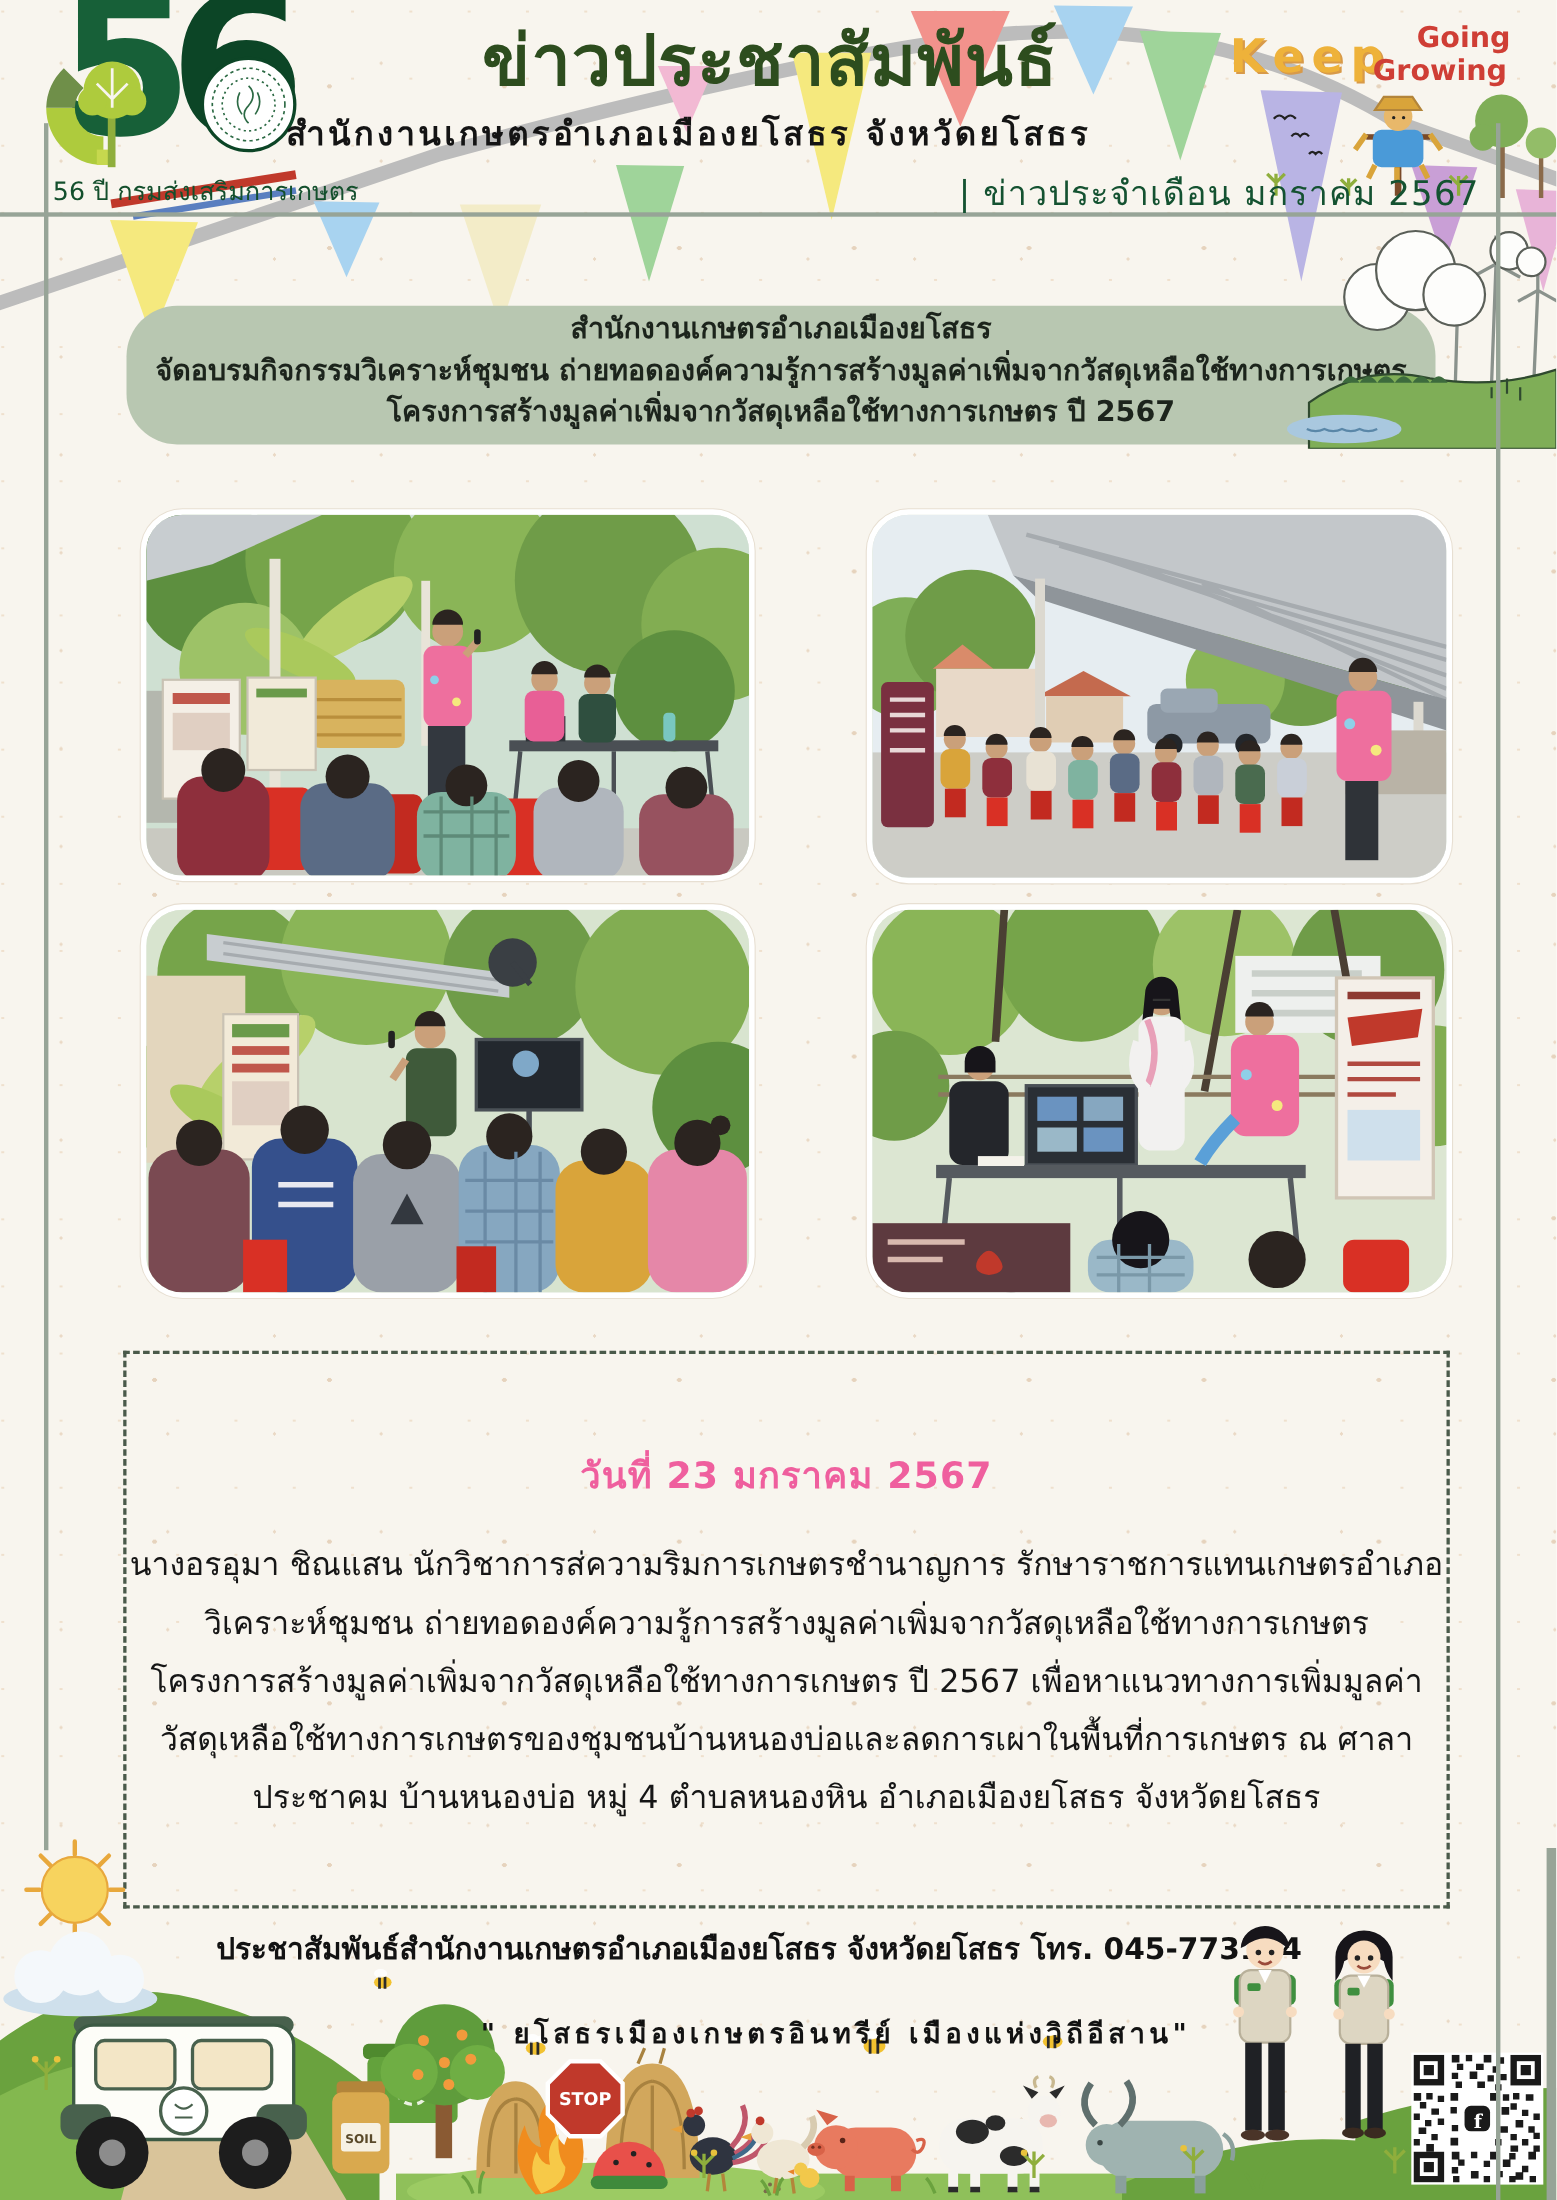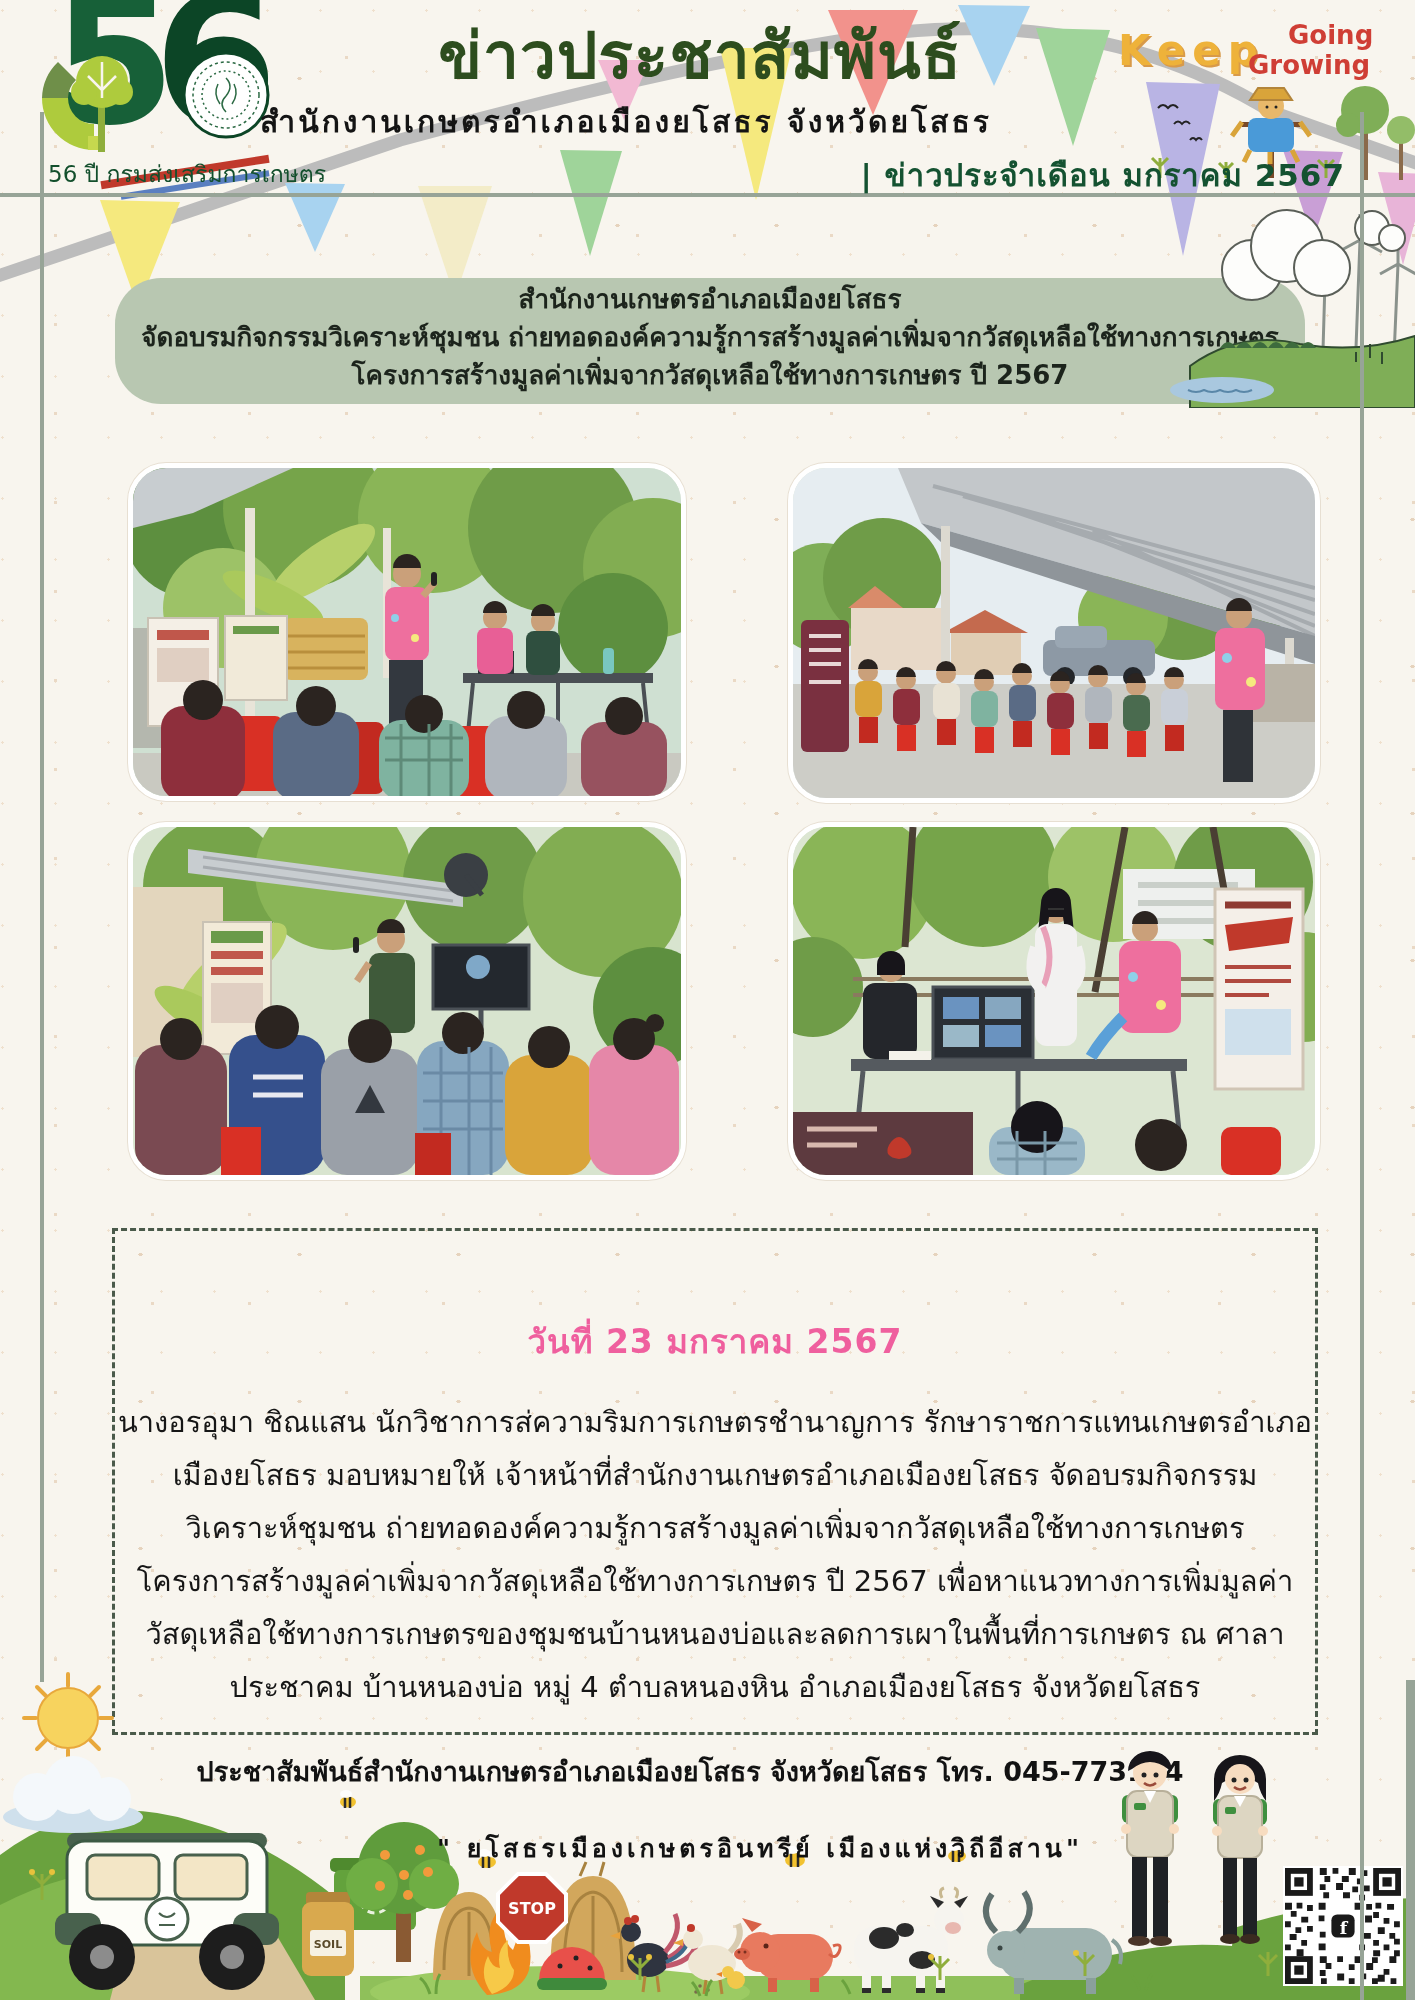--- a/index.html
+++ b/index.html
@@ -18,21 +18,21 @@
   .rule{background:#97a497; position:absolute; z-index:30;}
   .hdr-title{position:absolute; left:260px; top:16px; width:880px; text-align:center;
     font-size:64px; font-weight:800; color:#2d4d1e; letter-spacing:1px; z-index:6; line-height:1.25;}
   .hdr-sub{position:absolute; left:260px; top:98px; width:880px; text-align:left;
     font-size:30px; font-weight:600; color:#141414; letter-spacing:3px; z-index:6;}
   .slogan-keep{position:absolute; left:1118px; top:26px; font-size:42px; font-weight:800;
     color:#eeb23a; letter-spacing:7px; text-shadow:2px 2px 0 #d89a49; z-index:6;}
   .slogan-going{position:absolute; left:1288px; top:20px; font-size:26px; font-weight:800; color:#cf3e35; z-index:6;}
   .slogan-growing{position:absolute; left:1248px; top:50px; font-size:26px; font-weight:800; color:#cf3e35; z-index:6;}
   .anniv{position:absolute; left:48px; top:156px; font-size:23px; font-weight:400; color:#134f2c; z-index:31;}
-  .issue{position:absolute; right:70px; top:150px; font-size:31px; font-weight:700; color:#145231; z-index:31; letter-spacing:1px;}
+  .issue{position:absolute; right:70px; top:150px; font-size:31px; font-weight:400; color:#145231; z-index:31; letter-spacing:1px;}
   .logo-num{position:absolute; left:52px; top:-28px; z-index:5; font-weight:800; font-size:178px; line-height:1;}
   .logo-num .d5{color:#176038;}
   .logo-num .d6{color:#0c4526; margin-left:-22px;}
   .headline-box{position:absolute; left:115px; top:278px; width:1190px; height:126px;
     background:#b8c7b1; border-radius:46px; z-index:4; text-align:center; padding-top:2px; box-sizing:border-box;}
   .headline-box div{font-size:26px; font-weight:700; color:#1c241c; line-height:38px; white-space:nowrap;}
   .photo{position:absolute; border:5px solid #ffffff; border-radius:38px; overflow:hidden;
     box-shadow:0 0 0 1px #e7dfd2; z-index:5; background:#dfe7da;}
   .photo svg{display:block;}
   .article-box{position:absolute; left:112px; top:1228px; width:1206px; height:507px;
@@ -441,21 +441,20 @@
       <path d="M14 302 h70 M14 318 h50" stroke="#d8b8ae" stroke-width="5"></path>
       <path d="M96 318 q10 -16 20 0 q8 12 -10 14 q-16 -2 -10 -14" fill="#c0392b"></path>
       <rect x="428" y="300" width="60" height="48" rx="10" fill="#d93025"></rect>
     </svg>
   </figure>
 
   <div class="article-box">
     <div class="article-date">วันที่ 23 มกราคม 2567</div>
     <div class="article-body">
       <div>นางอรอุมา ชิณแสน นักวิชาการส่ความริมการเกษตรชำนาญการ รักษาราชการแทนเกษตรอำเภอ</div>
-      <div>เมืองยโสธร มอบหมายให้ เจ้าหน้าที่สำนักงานเกษตรอำเภอเมืองยโสธร จัดอบรมกิจกรรม</div>
       <div>วิเคราะห์ชุมชน ถ่ายทอดองค์ความรู้การสร้างมูลค่าเพิ่มจากวัสดุเหลือใช้ทางการเกษตร</div>
       <div>โครงการสร้างมูลค่าเพิ่มจากวัสดุเหลือใช้ทางการเกษตร ปี 2567 เพื่อหาแนวทางการเพิ่มมูลค่า</div>
       <div>วัสดุเหลือใช้ทางการเกษตรของชุมชนบ้านหนองบ่อและลดการเผาในพื้นที่การเกษตร ณ ศาลา</div>
       <div>ประชาคม บ้านหนองบ่อ หมู่ 4 ตำบลหนองหิน อำเภอเมืองยโสธร จังหวัดยโสธร</div>
     </div>
   </div>
 
   <div class="contact">ประชาสัมพันธ์สำนักงานเกษตรอำเภอเมืองยโสธร จังหวัดยโสธร  โทร. 045-773124</div>
   <div class="quote">" ยโสธรเมืองเกษตรอินทรีย์ เมืองแห่งวิถีอีสาน"</div>
 

